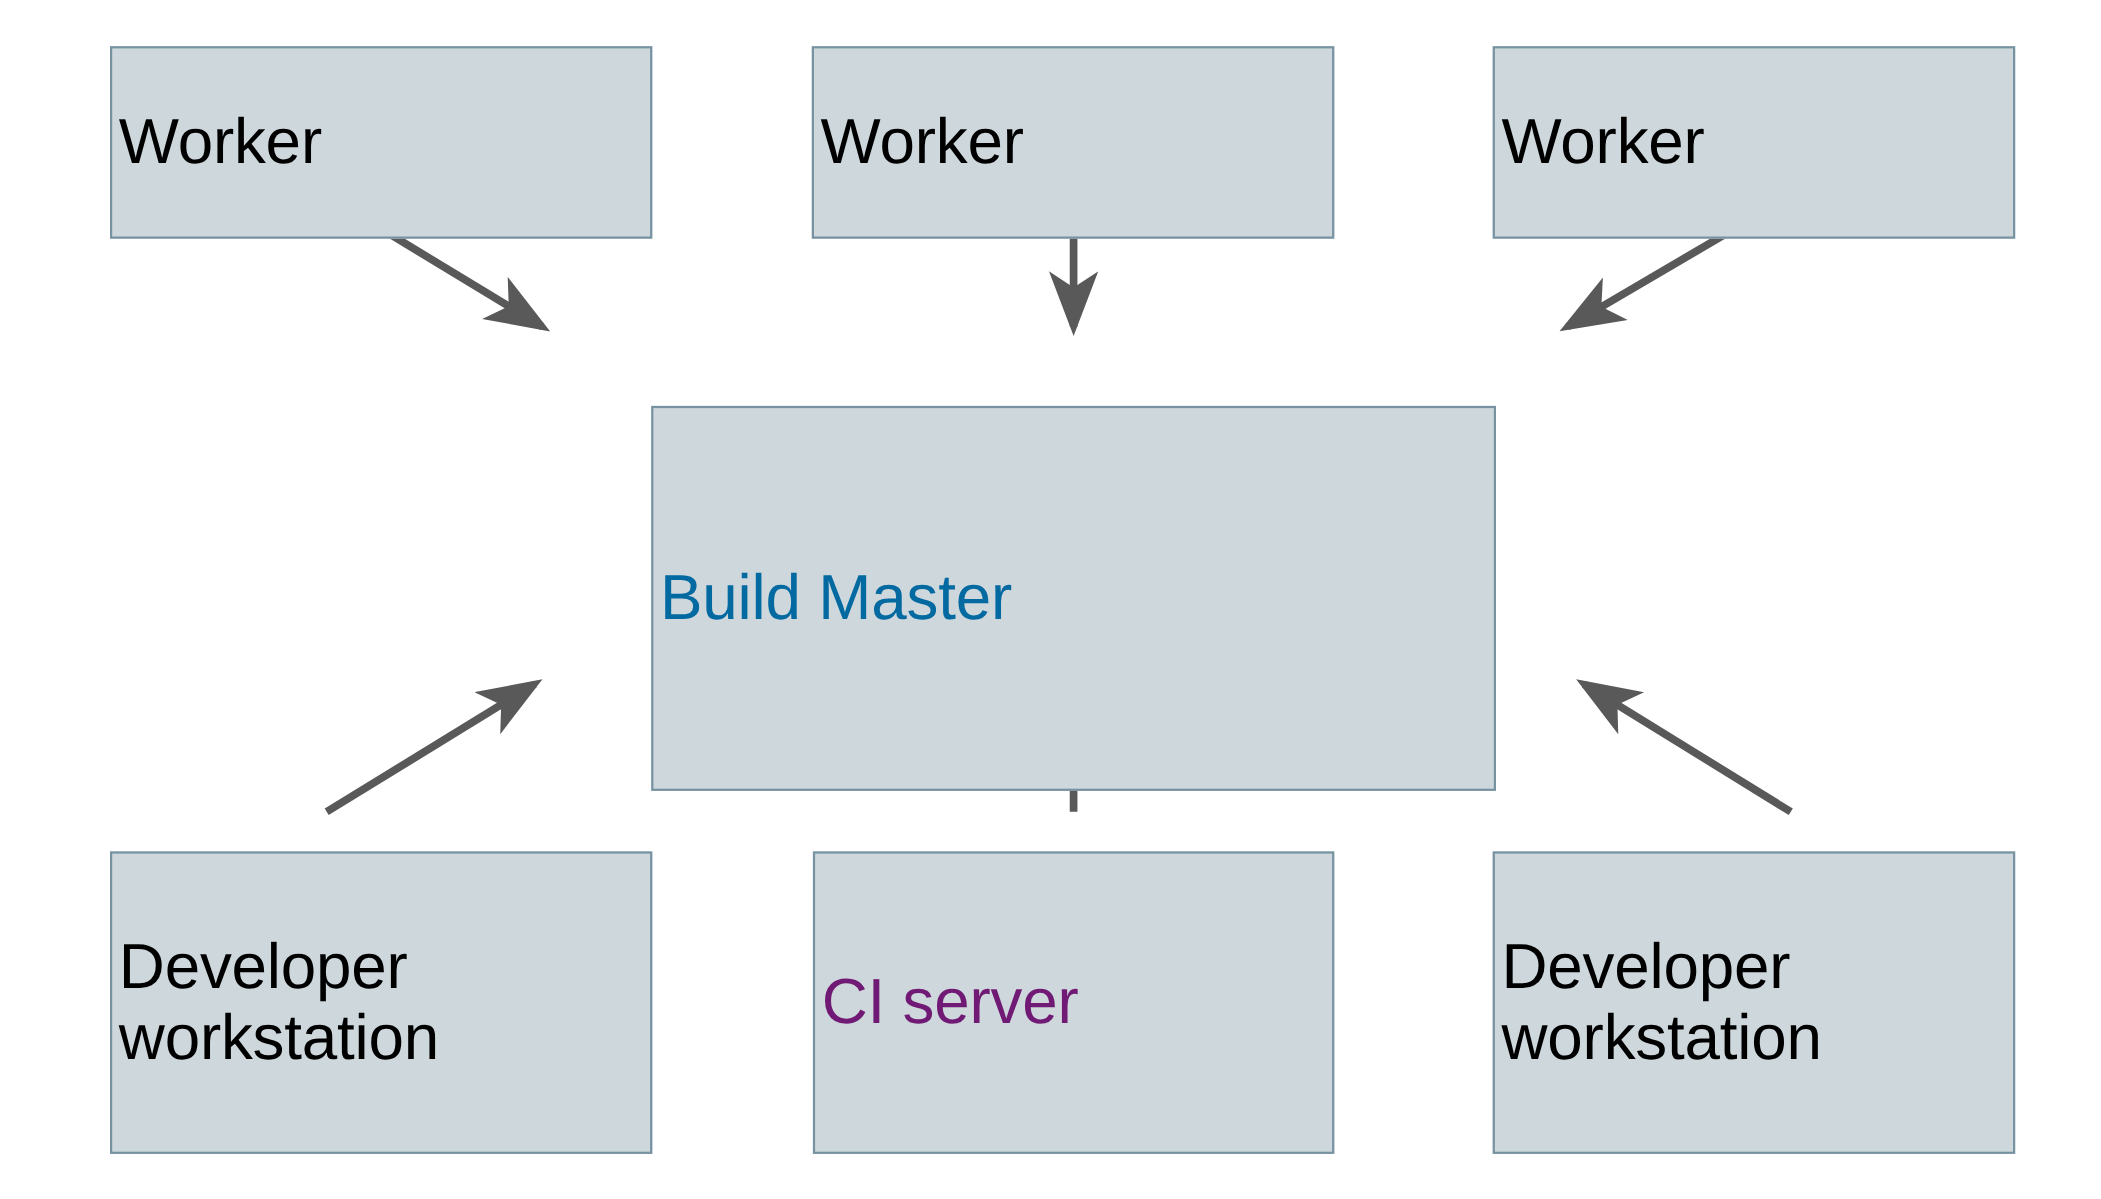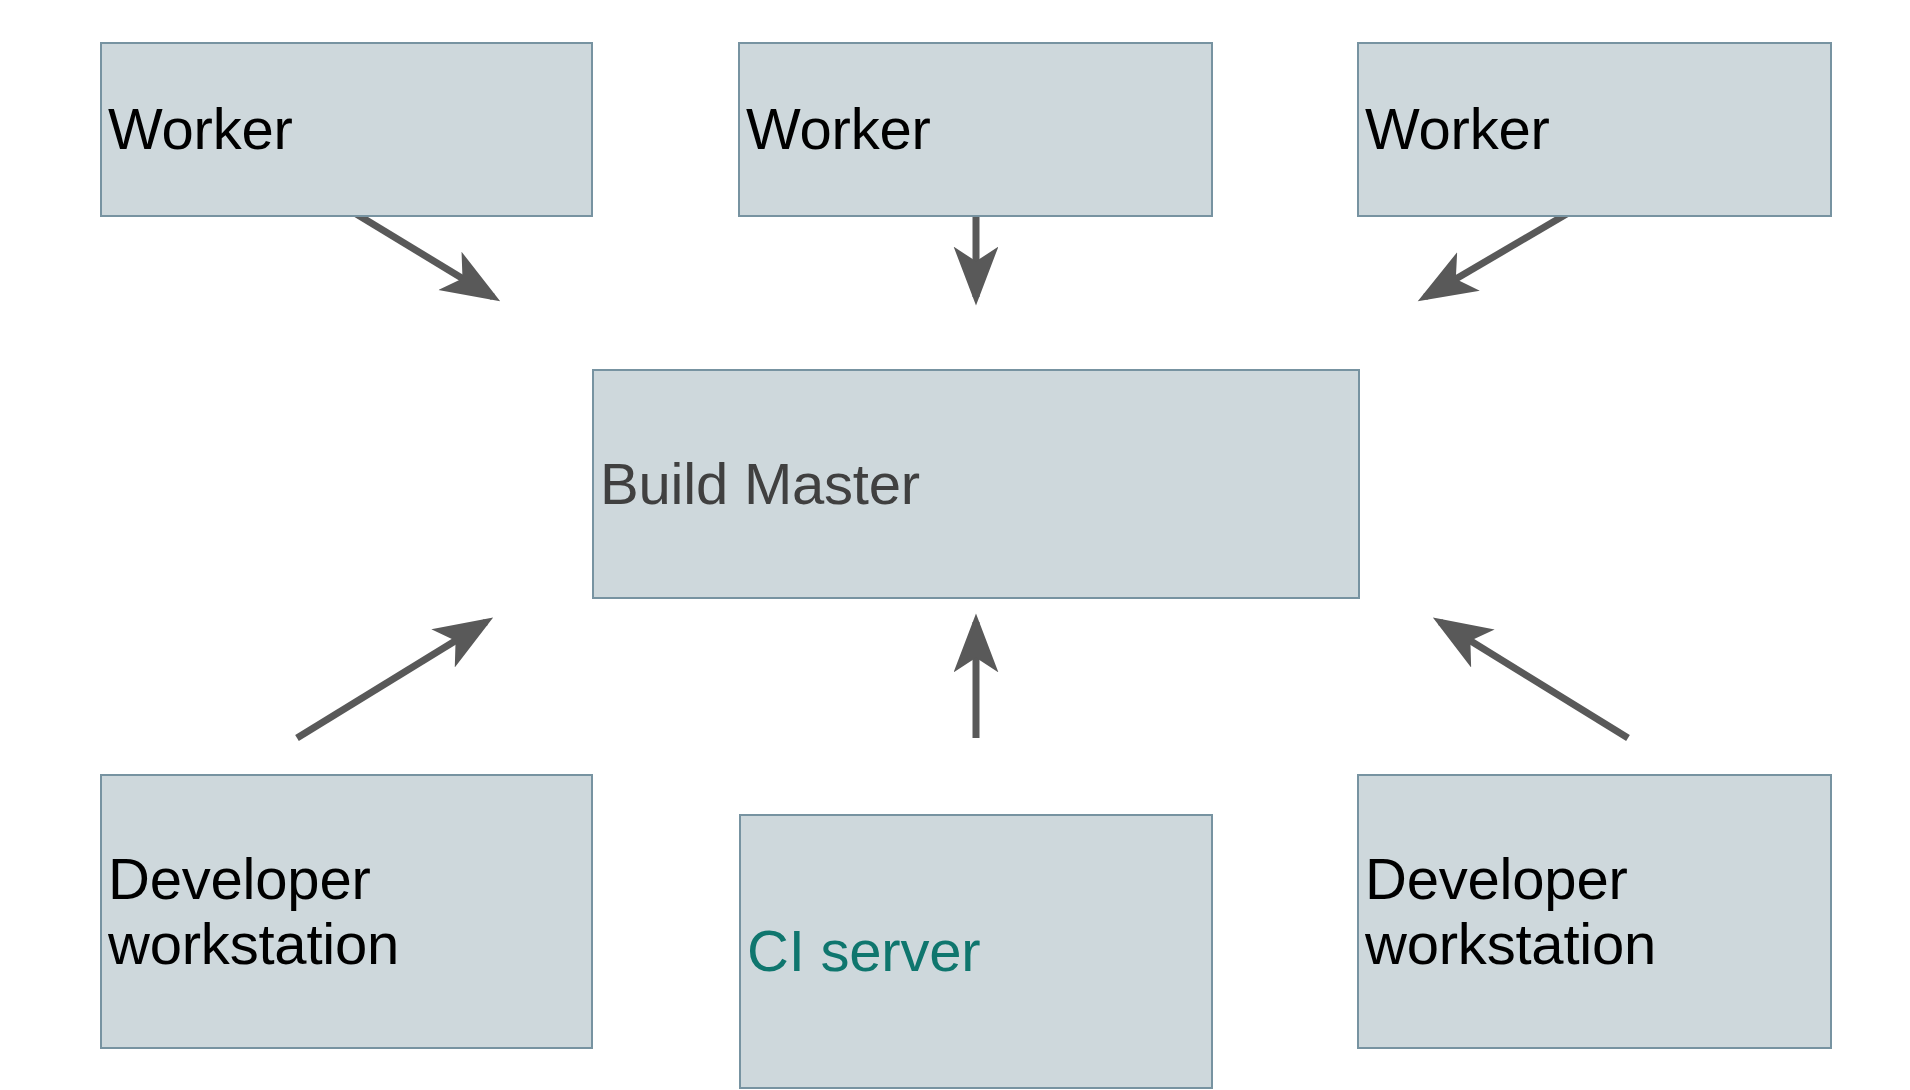--- a/index.html
+++ b/index.html
@@ -69,28 +69,28 @@
 
   <div class="node" style="left: 100px; top: 42px; width: 493px; height: 175px; font-size: 58px; background: rgb(206, 216, 220); border-color: rgb(119, 147, 161); color: rgb(0, 0, 0);">
     <span class="node-label">Worker</span>
   </div>
   <div class="node" style="left: 738px; top: 42px; width: 475px; height: 175px; font-size: 58px; background: rgb(206, 216, 220); border-color: rgb(119, 147, 161); color: rgb(0, 0, 0);">
     <span class="node-label">Worker</span>
   </div>
   <div class="node" style="left: 1357px; top: 42px; width: 475px; height: 175px; font-size: 58px; background: rgb(206, 216, 220); border-color: rgb(119, 147, 161); color: rgb(0, 0, 0);">
     <span class="node-label">Worker</span>
   </div>
-  <div class="node" style="left: 592px; top: 369px; width: 768px; height: 230px; font-size: 58px; background: rgb(206, 216, 220); border-color: rgb(119, 147, 161); color: #404040;">
+  <div class="node" style="left: 592px; top: 369px; width: 768px; height: 350px; font-size: 58px; background: rgb(206, 216, 220); border-color: rgb(119, 147, 161); color: #0369a1;">
     <span class="node-label">Build Master</span>
   </div>
   <div class="node" style="left: 100px; top: 774px; width: 493px; height: 275px; font-size: 58px; background: rgb(206, 216, 220); border-color: rgb(119, 147, 161); color: rgb(0, 0, 0);">
     <span class="node-label">Developer
 workstation</span>
   </div>
-  <div class="node" style="left: 739px; top: 814px; width: 474px; height: 275px; font-size: 58px; background: rgb(206, 216, 220); border-color: rgb(119, 147, 161); color: #0f766e;">
+  <div class="node" style="left: 739px; top: 774px; width: 474px; height: 275px; font-size: 58px; background: rgb(206, 216, 220); border-color: rgb(119, 147, 161); color: #701a75;">
     <span class="node-label">CI server</span>
   </div>
   <div class="node" style="left: 1357px; top: 774px; width: 475px; height: 275px; font-size: 58px; background: rgb(206, 216, 220); border-color: rgb(119, 147, 161); color: rgb(0, 0, 0);">
     <span class="node-label">Developer
 workstation</span>
   </div>
 
 </div>
 
 </body></html>

